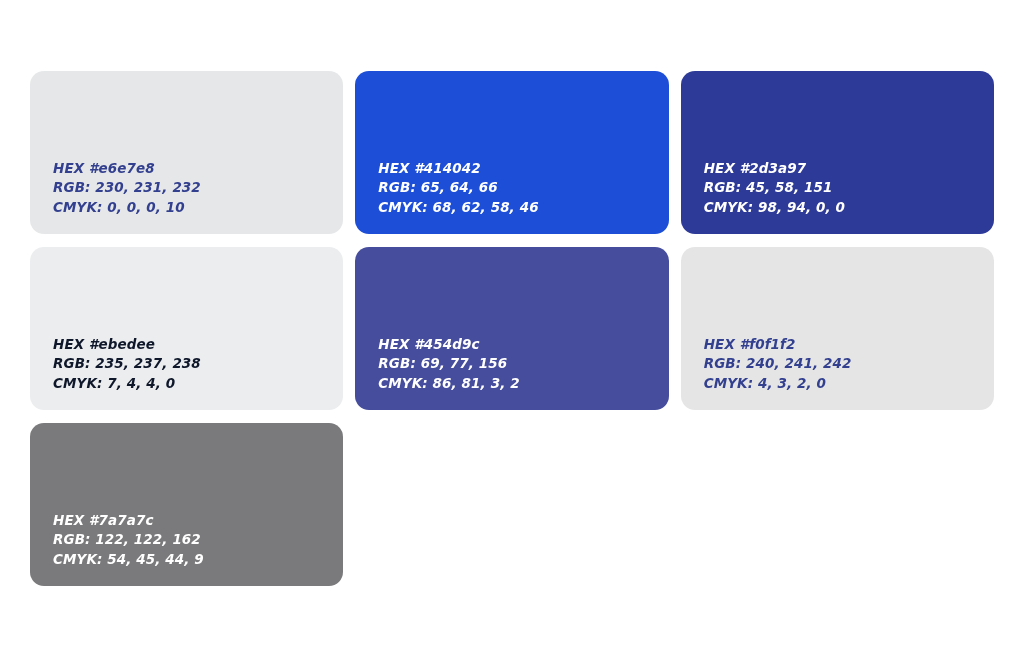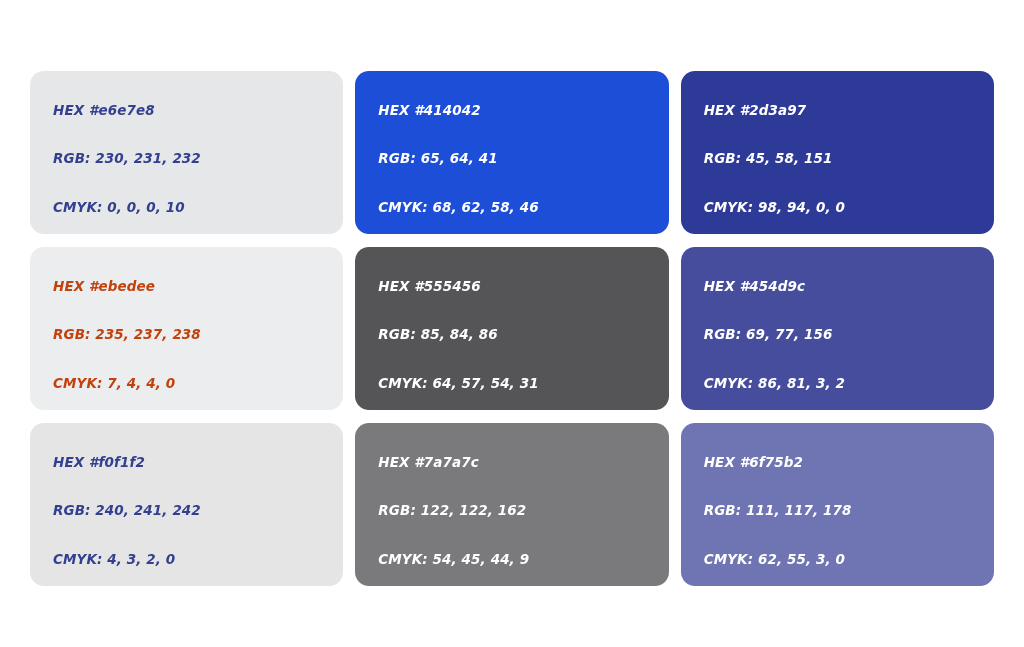--- a/index.html
+++ b/index.html
@@ -43,67 +43,59 @@
     font-weight: bold;
     font-size: 13.5px;
     line-height: 19.4px;
     letter-spacing: 0.1px;
     white-space: nowrap;
     user-select: none;
   }
 
   .swatch-line {
     display: block;
-    margin-top: 29px;
   }
 </style>
 </head>
 <body style="background: rgb(255, 255, 255);">
 
 <div id="palette-board">
 
   <div class="swatch-card" style="background: rgb(230, 231, 232);">
     <div class="swatch-text" style="color: rgb(51, 64, 143);">
       <span class="swatch-line">HEX #e6e7e8</span>
       <span class="swatch-line">RGB: 230, 231, 232</span>
       <span class="swatch-line">CMYK: 0, 0, 0, 10</span>
     </div>
   </div>
 
   <div class="swatch-card" style="background: #1d4ed8;">
     <div class="swatch-text" style="color: rgb(255, 255, 255);">
       <span class="swatch-line">HEX #414042</span>
-      <span class="swatch-line">RGB: 65, 64, 41</span>
+      <span class="swatch-line">RGB: 65, 64, 66</span>
       <span class="swatch-line">CMYK: 68, 62, 58, 46</span>
     </div>
   </div>
 
   <div class="swatch-card" style="background: rgb(45, 58, 151); padding-left: 26px;">
     <div class="swatch-text" style="color: rgb(255, 255, 255);">
       <span class="swatch-line">HEX #2d3a97</span>
       <span class="swatch-line">RGB: 45, 58, 151</span>
       <span class="swatch-line">CMYK: 98, 94, 0, 0</span>
     </div>
   </div>
 
   <div class="swatch-card" style="background: rgb(235, 237, 238);">
-    <div class="swatch-text" style="color: #c2410c;">
+    <div class="swatch-text" style="color: #0f172a;">
       <span class="swatch-line">HEX #ebedee</span>
       <span class="swatch-line">RGB: 235, 237, 238</span>
       <span class="swatch-line">CMYK: 7, 4, 4, 0</span>
     </div>
   </div>
 
-  <div class="swatch-card" style="background: rgb(85, 84, 86);">
-    <div class="swatch-text" style="color: rgb(255, 255, 255);">
-      <span class="swatch-line">HEX #555456</span>
-      <span class="swatch-line">RGB: 85, 84, 86</span>
-      <span class="swatch-line">CMYK: 64, 57, 54, 31</span>
-    </div>
-  </div>
 
   <div class="swatch-card" style="background: rgb(69, 77, 156);">
     <div class="swatch-text" style="color: rgb(255, 255, 255);">
       <span class="swatch-line">HEX #454d9c</span>
       <span class="swatch-line">RGB: 69, 77, 156</span>
       <span class="swatch-line">CMYK: 86, 81, 3, 2</span>
     </div>
   </div>
 
   <div class="swatch-card" style="background: #e5e5e5;">
@@ -115,21 +107,14 @@
   </div>
 
   <div class="swatch-card" style="background: rgb(122, 122, 124);">
     <div class="swatch-text" style="color: rgb(255, 255, 255);">
       <span class="swatch-line">HEX #7a7a7c</span>
       <span class="swatch-line">RGB: 122, 122, 162</span>
       <span class="swatch-line">CMYK: 54, 45, 44, 9</span>
     </div>
   </div>
 
-  <div class="swatch-card" style="background: rgb(111, 117, 178);">
-    <div class="swatch-text" style="color: rgb(255, 255, 255);">
-      <span class="swatch-line">HEX #6f75b2</span>
-      <span class="swatch-line">RGB: 111, 117, 178</span>
-      <span class="swatch-line">CMYK: 62, 55, 3, 0</span>
-    </div>
-  </div>
 
 </div>
 
 </body></html>

